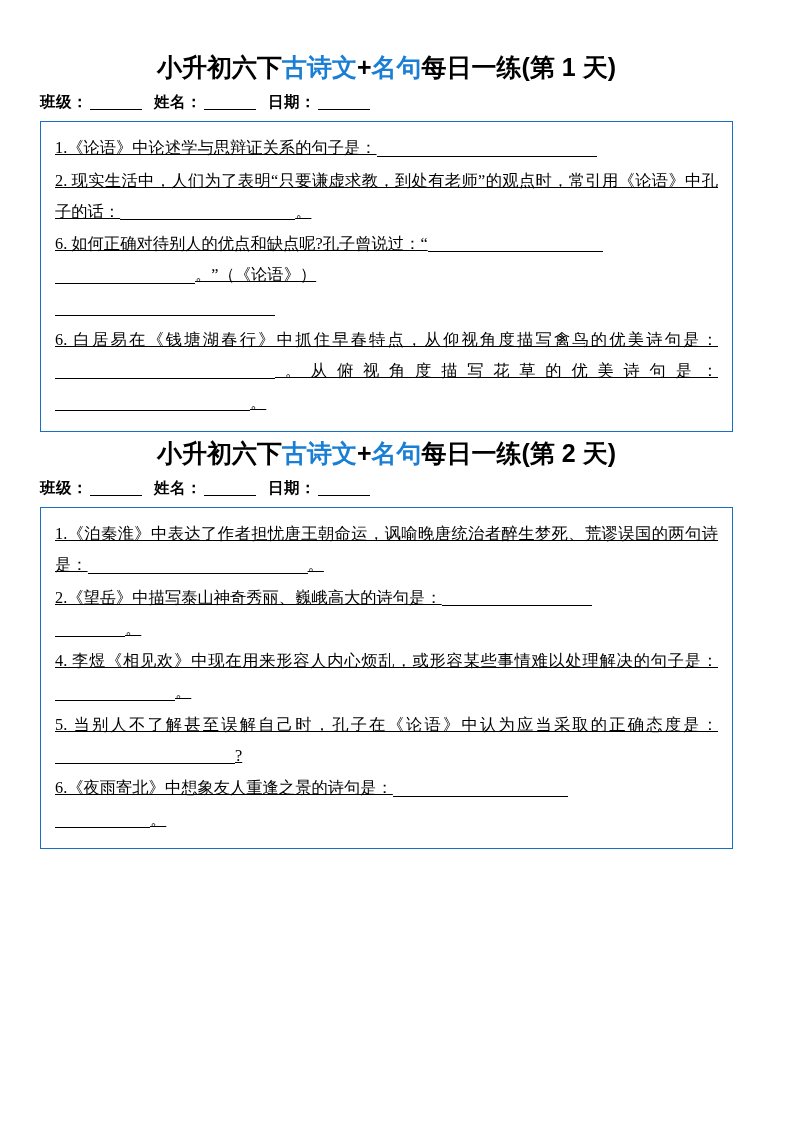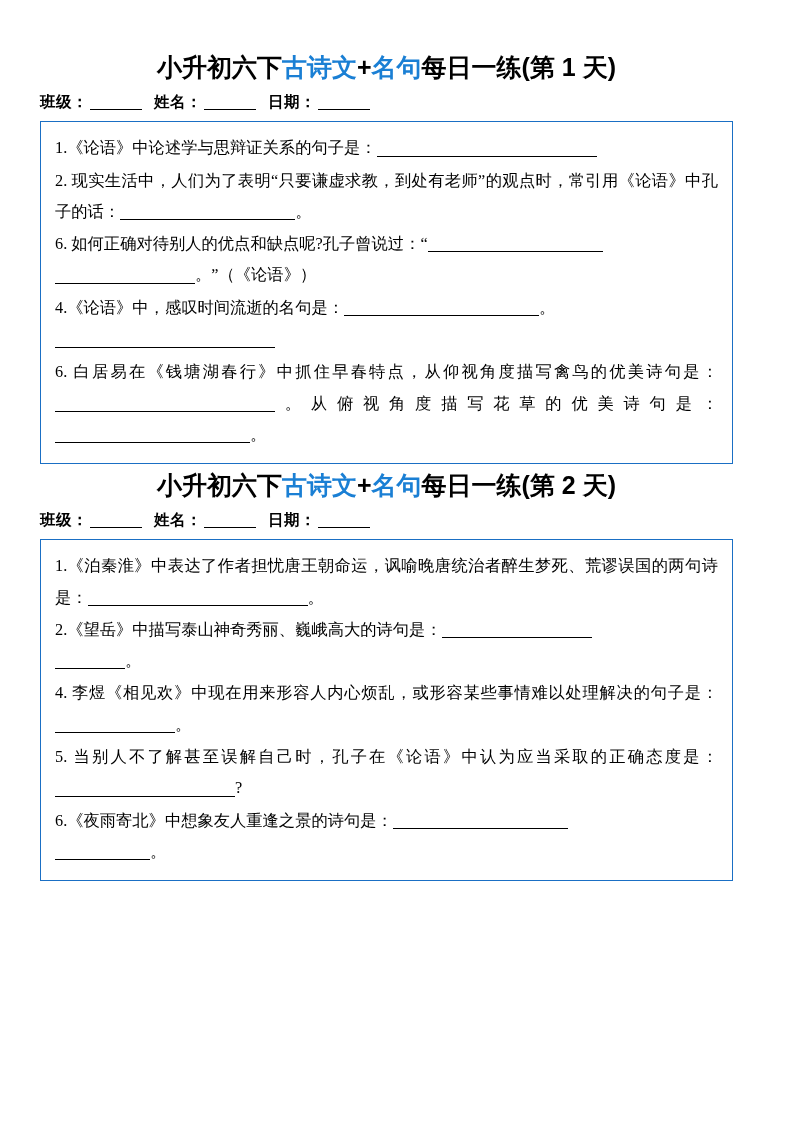--- a/index.html
+++ b/index.html
@@ -51,20 +51,21 @@
     border-bottom: 1.3px solid #000;
     margin: 0 12px 0 2px;
     vertical-align: -3px;
     height: 14px;
   }
   .meta .lbl { white-space: nowrap; }
   .box {
     border: 1.6px solid #1a6fc4;
     padding: 10px 14px 12px 14px;
     box-sizing: border-box;
+    text-decoration: underline;
   }
   .q {
     font-size: 16.3px;
     line-height: 1.92;
     margin: 0 0 1px 0;
     text-align: justify;
     text-justify: inter-ideograph;
   }
   .u {
     display: inline-block;
@@ -96,21 +97,20 @@
       <span class="lbl">班级：</span><span class="blank"></span><span class="lbl">姓名：</span><span class="blank"></span><span class="lbl">日期：</span><span class="blank"></span>
     </div>
 
     <div class="box">
       <p class="q"><span>1.《论语》中论述学与思辩证关系的句子是：</span><span class="u u-220"></span></p>
 
       <p class="q"><span>2. 现实生活中，人们为了表明“只要谦虚求教，到处有老师”的观点时，常引用《论语》中孔子的话：</span><span class="u u-175"></span>。</p>
 
       <p class="q"><span>6. 如何正确对待别人的优点和缺点呢?孔子曾说过：“</span><span class="u u-175"></span><br><span class="u u-140"></span><span>。”（《论语》）</span></p>
 
-      <p class="q"><span>4.《论语》中，感叹时间流逝的名句是：</span><span class="u u-195"></span>。</p>
 
       <p class="q"><span class="u u-220"></span></p>
 
       <p class="q"><span>6. 白居易在《钱塘湖春行》中抓住早春特点，从仰视角度描写禽鸟的优美诗句是：</span><span class="u u-220"></span><span>。从俯视角度描写花草的优美诗句是：</span><span class="u u-195"></span><span>。</span></p>
     </div>
   </div>
 
   <div class="section sec2">
     <div class="title">
       <span class="black">小升初六下</span><span class="blue">古诗文</span><span class="plus">+</span><span class="blue">名句</span><span class="black">每日一练(第 2 天)</span>

